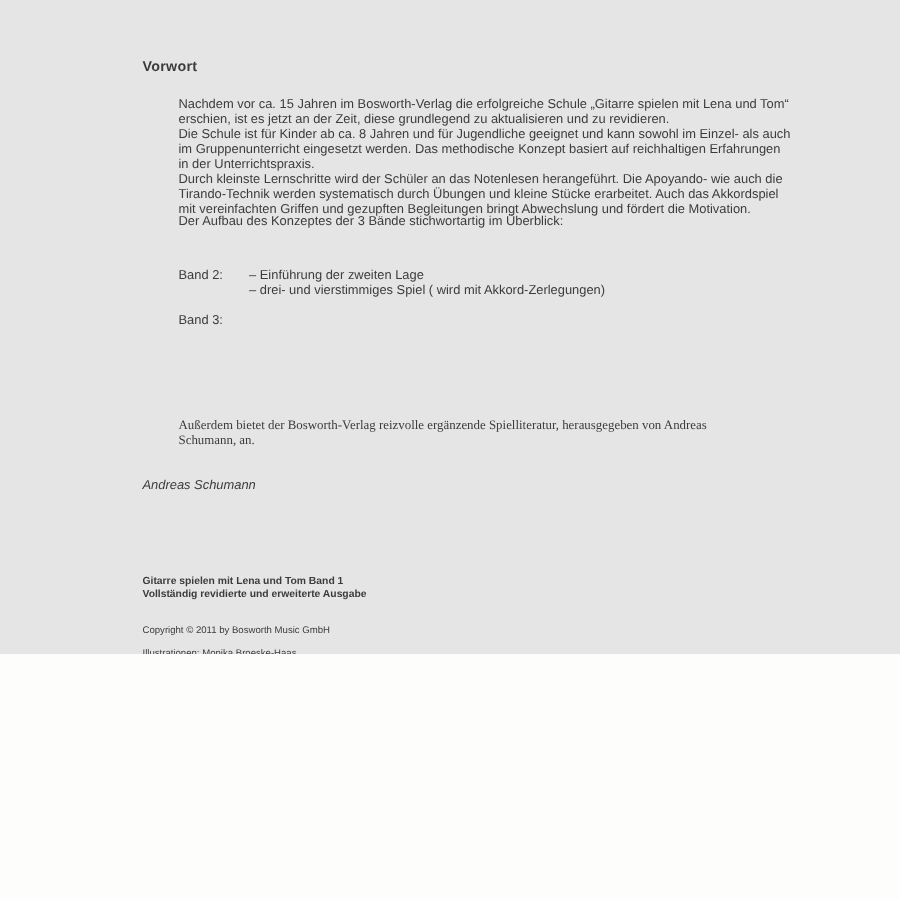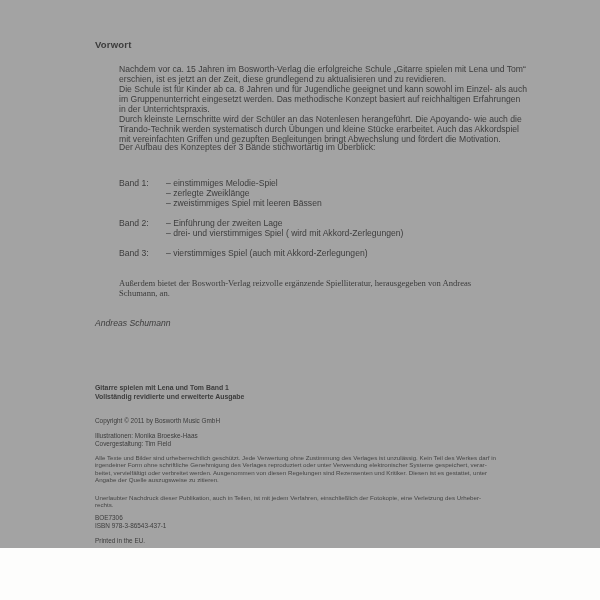--- a/index.html
+++ b/index.html
@@ -3,22 +3,22 @@
 <meta charset="utf-8">
 <style>
   html, body {
     margin: 0;
     padding: 0;
     background: #fdfdfc;
   }
   .page {
     position: relative;
     width: 600px;
-    height: 548px;
-    background: #a3a3a3;
+    height: 436px;
+    background: #e5e5e5;
     font-family: "Liberation Sans", sans-serif;
     color: #3c3c3c;
     overflow: hidden;
   }
   .abs { position: absolute; left: 95px; }
   .line { white-space: nowrap; }
 
   .title {
     top: 39px;
     font-size: 9.5px;
@@ -63,38 +63,29 @@
     <div class="line">in der Unterrichtspraxis.</div>
     <div class="line">Durch kleinste Lernschritte wird der Schüler an das Notenlesen herangeführt. Die Apoyando- wie auch die</div>
     <div class="line">Tirando-Technik werden systematisch durch Übungen und kleine Stücke erarbeitet. Auch das Akkordspiel</div>
     <div class="line">mit vereinfachten Griffen und gezupften Begleitungen bringt Abwechslung und fördert die Motivation.</div>
   </div>
 
   <div class="abs overview body-text line">Der Aufbau des Konzeptes der 3 Bände stichwortartig im Überblick:</div>
 
   <div class="abs bands body-text">
     <div class="band-group">
-      <div class="band-label">Band 1:</div>
-      <div class="band-items">
-        <div class="line">– einstimmiges Melodie-Spiel</div>
-        <div class="line">– zerlegte Zweiklänge</div>
-        <div class="line">– zweistimmiges Spiel mit leeren Bässen</div>
-      </div>
-    </div>
-    <div class="band-group">
       <div class="band-label">Band 2:</div>
       <div class="band-items">
         <div class="line">– Einführung der zweiten Lage</div>
         <div class="line">– drei- und vierstimmiges Spiel ( wird mit Akkord-Zerlegungen)</div>
       </div>
     </div>
     <div class="band-group">
       <div class="band-label">Band 3:</div>
       <div class="band-items">
-        <div class="line">– vierstimmiges Spiel (auch mit Akkord-Zerlegungen)</div>
       </div>
     </div>
   </div>
 
   <div class="abs closing body-text">
     <div class="line">Außerdem bietet der Bosworth-Verlag reizvolle ergänzende Spielliteratur, herausgegeben von Andreas</div>
     <div class="line">Schumann, an.</div>
   </div>
 
   <div class="abs signature line">Andreas Schumann</div>

